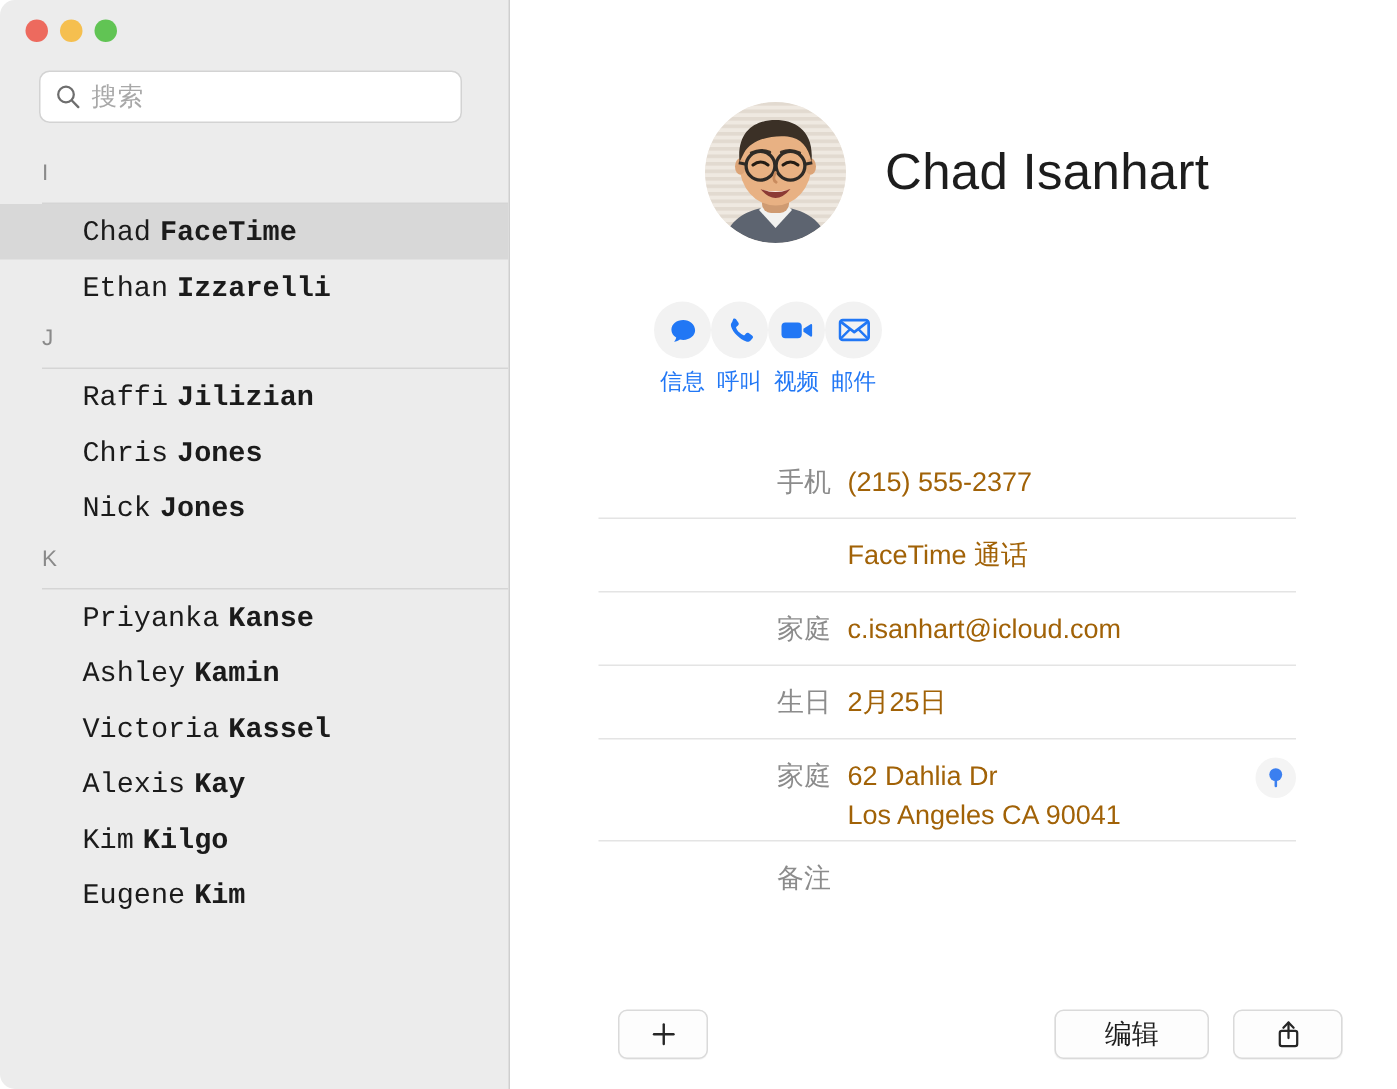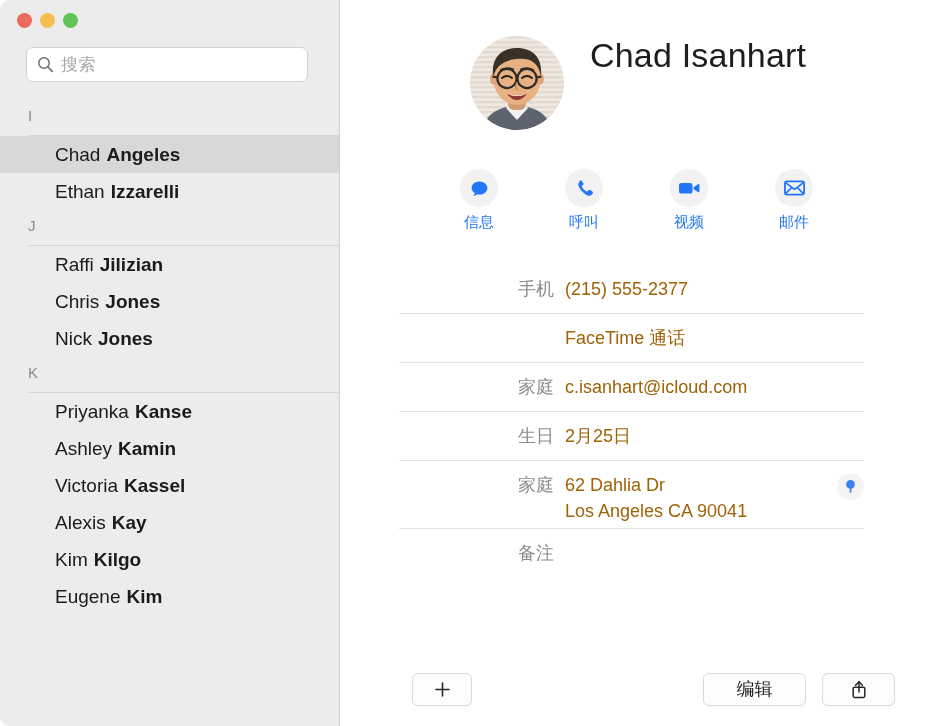--- a/index.html
+++ b/index.html
@@ -113,38 +113,39 @@
   }
 
   .contact-row {
     height: 37px;
     display: flex;
     align-items: center;
     padding-left: 55px;
     font-size: 19px;
     color: #1b1b1b;
     white-space: nowrap;
+    font-family: Liberation Mono, monospace;
   }
   .contact-row.selected { background: #d8d8d8; }
   .contact-first { font-weight: 400; }
   .contact-last  { font-weight: 700; margin-left: 6px; }
 
   
   .detail {
     flex: 1 1 auto;
     height: 726px;
     background: #ffffff;
     position: relative;
   }
 
   
   .detail-header {
     display: flex;
-    align-items: flex-start;
-    padding-top: 36px;
+    align-items: center;
+    padding-top: 68px;
     padding-left: 130px;
   }
   .avatar {
     width: 94px;
     height: 94px;
     border-radius: 50%;
     overflow: hidden;
     flex: 0 0 94px;
     background: #efe9e2;
     position: relative;
@@ -155,23 +156,22 @@
     font-size: 34px;
     font-weight: 400;
     color: #1d1d1d;
     letter-spacing: 0.2px;
     white-space: nowrap;
   }
 
   
   .actions {
     display: flex;
-    padding-left: 120px;
+    padding-left: 96px;
     margin-top: 39px;
-    gap: 67px;
   }
   .action {
     width: 38px;
     display: flex;
     flex-direction: column;
     align-items: center;
     cursor: default;
   }
   .action-circle {
     width: 38px;
@@ -301,21 +301,21 @@
       </div>
     </div>
 
     <div class="contact-list">
 
       <div class="section-header">
         <span class="section-letter">I</span>
       </div>
       <div class="contact-row selected">
         <span class="contact-first">Chad</span>
-        <span class="contact-last">Angeles</span>
+        <span class="contact-last">FaceTime</span>
       </div>
       <div class="contact-row">
         <span class="contact-first">Ethan</span>
         <span class="contact-last">Izzarelli</span>
       </div>
 
       <div class="section-header">
         <span class="section-letter">J</span>
       </div>
       <div class="contact-row">

